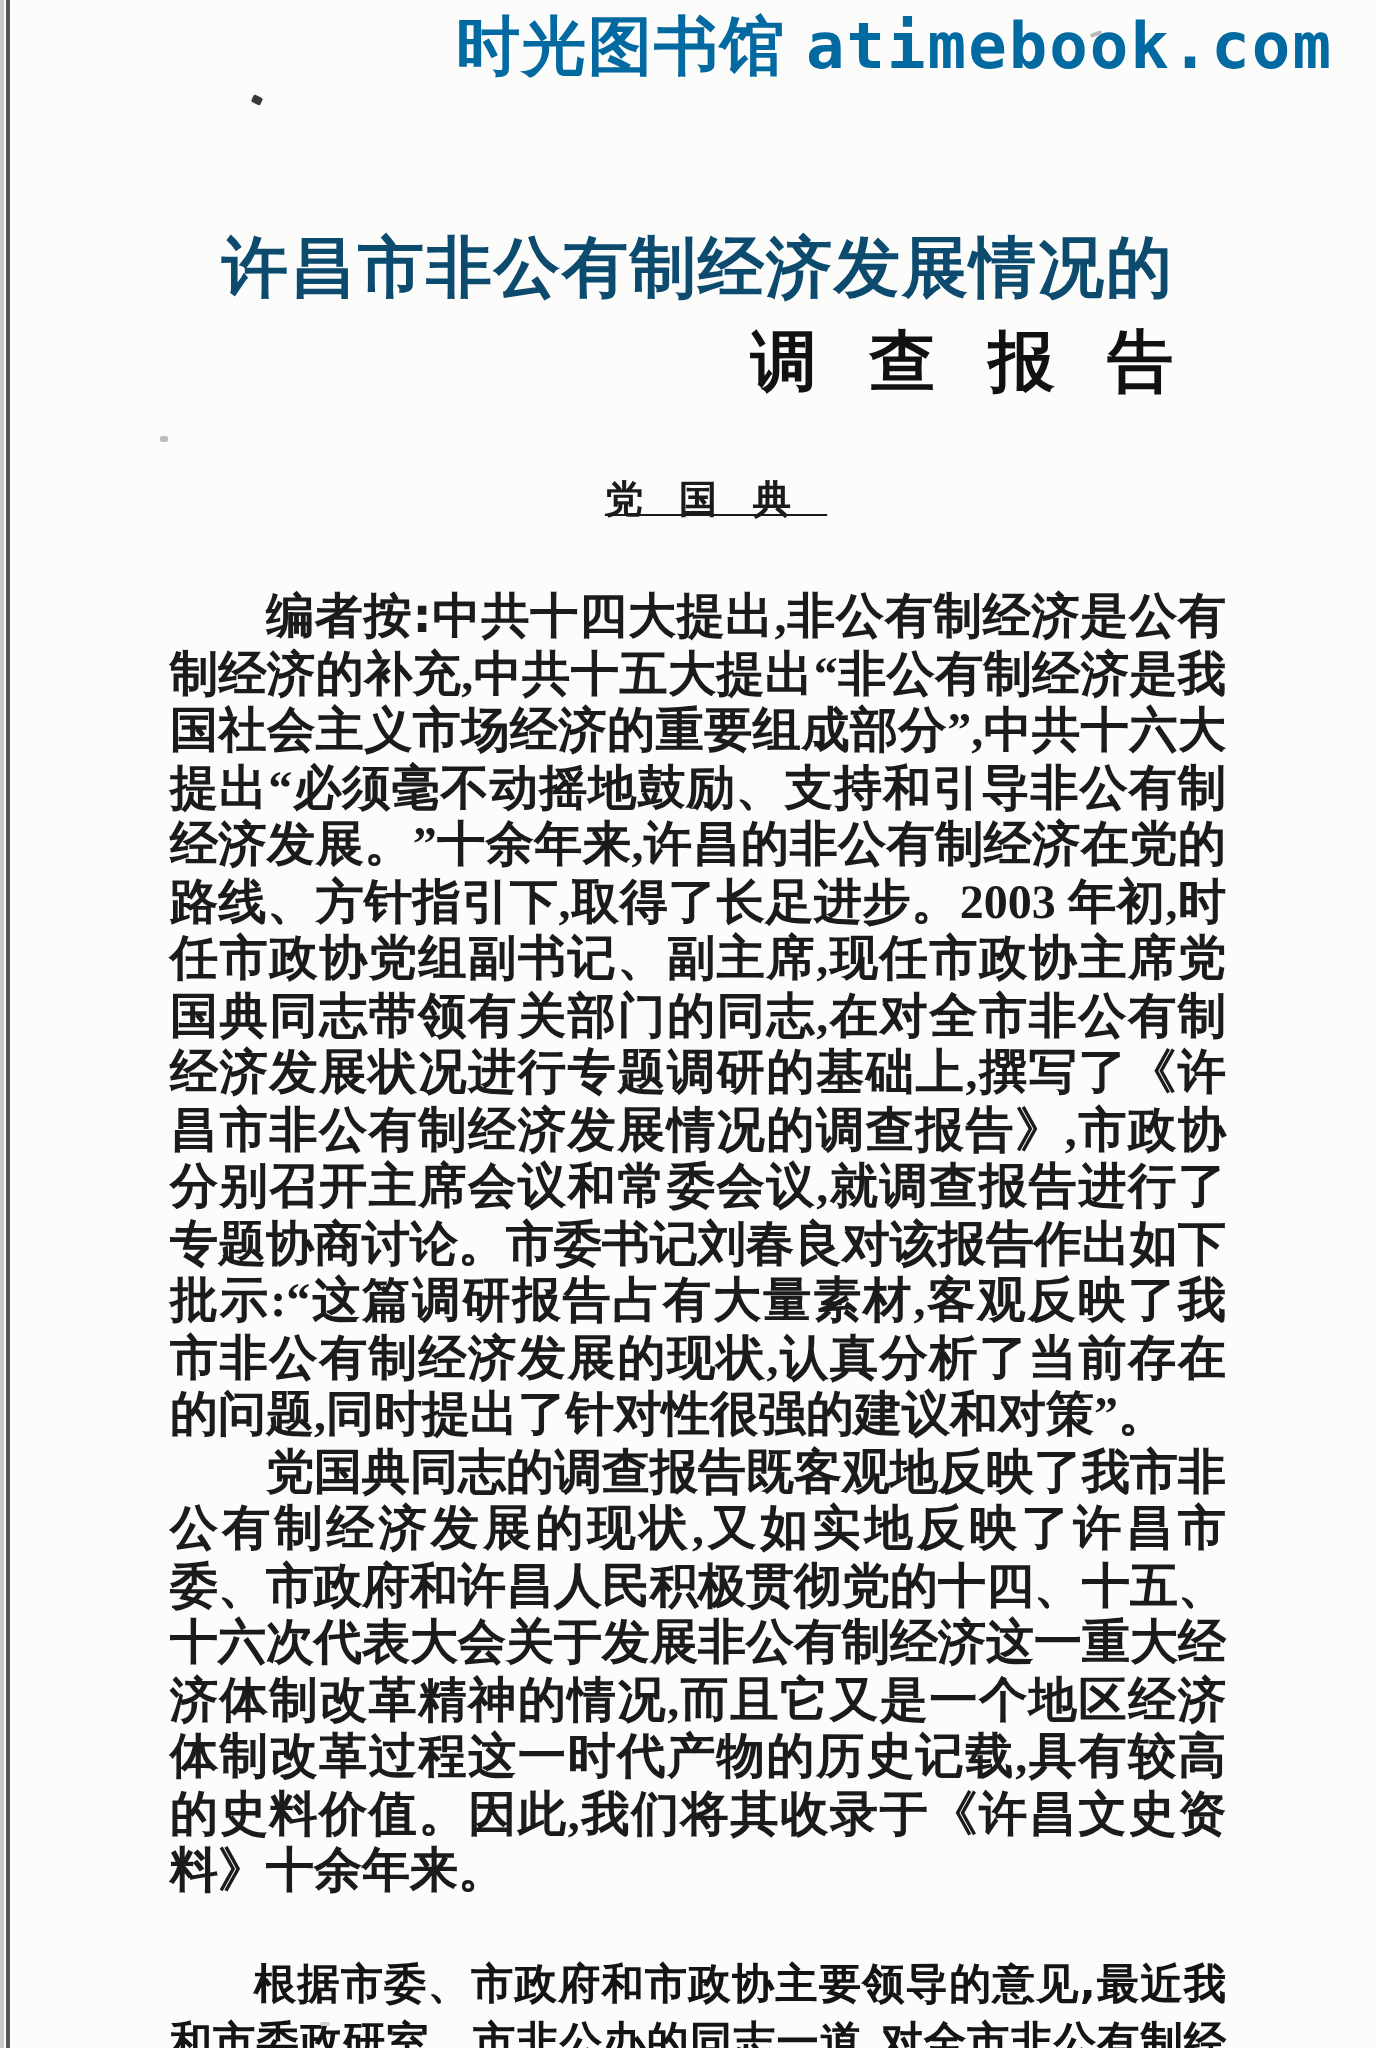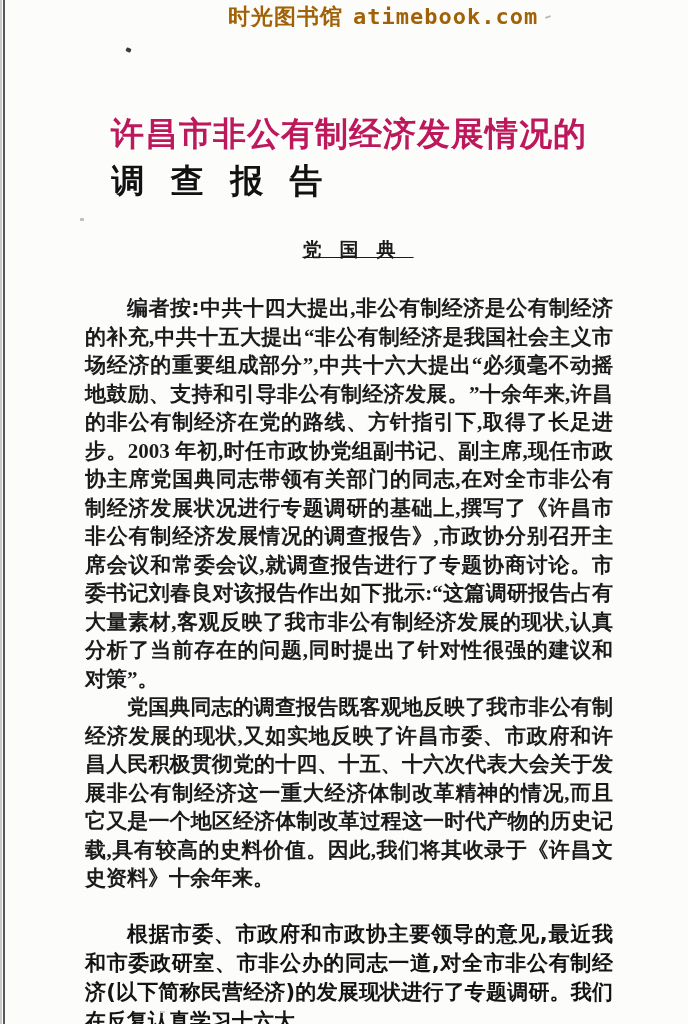--- a/index.html
+++ b/index.html
@@ -22,72 +22,72 @@
     bottom: 0;
   }
   .edge-light { left: 0; width: 2px; background: #c9c9c9; }
   .edge-dark  { left: 3px; width: 2px; background: #585858; }
 
   .watermark {
     position: absolute;
     top: 2px;
     left: 228px;
     font-family: "DejaVu Sans Mono", "DejaVu Sans", monospace;
-    font-size: 22px;
+    font-size: 32px;
     font-weight: 600;
-    color: #a16207;
+    color: #0369a1;
     letter-spacing: 1px;
     white-space: nowrap;
   }
   .watermark .wm-url { margin-left: 10px; }
 
   .content {
     position: absolute;
     left: 85px;
     top: 0;
     width: 528px;
   }
 
   .title-l1 {
     margin-top: 110px;
     font-family: "DejaVu Sans", "Liberation Sans", sans-serif;
     font-weight: 800;
     font-size: 33px;
     line-height: 48px;
     letter-spacing: 1px;
     text-align: center;
-    color: #be185d;
+    color: #0c4a6e;
     white-space: nowrap;
   }
   .title-l2 {
     font-family: "DejaVu Sans", "Liberation Sans", sans-serif;
     font-weight: 800;
     font-size: 33px;
     line-height: 46px;
-    text-align: left;
+    text-align: right;
     letter-spacing: 0.8em;
     text-indent: 0.8em;
     color: #111;
     white-space: nowrap;
   }
   .author {
     margin-top: 33px;
     font-size: 19px;
     font-weight: 700;
     text-align: center;
     letter-spacing: 0.95em;
     text-indent: 0.95em;
     white-space: nowrap;
     text-decoration: underline;
   }
 
   .note-block { margin-top: 31px; }
   p.note {
     margin: 0;
-    font-size: 21px;
+    font-size: 24px;
     line-height: 28.5px;
     text-align: justify;
     text-indent: 2em;
     font-weight: 600;
     color: #1b1b1b;
   }
   .note-label {
     font-family: "DejaVu Sans", "Liberation Sans", sans-serif;
     font-weight: 800;
   }

